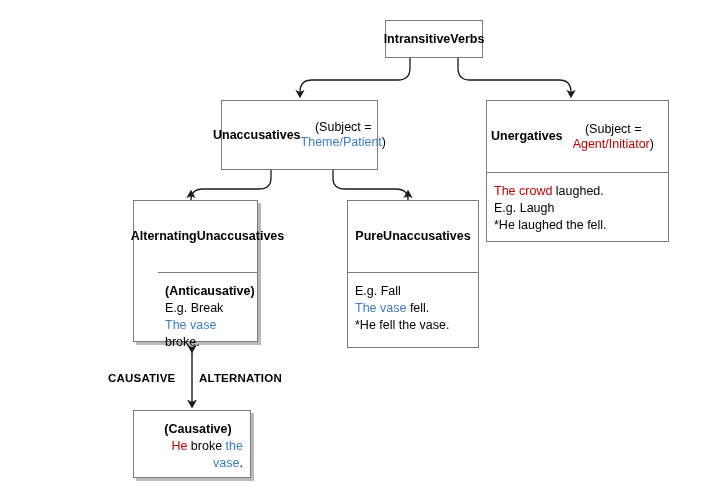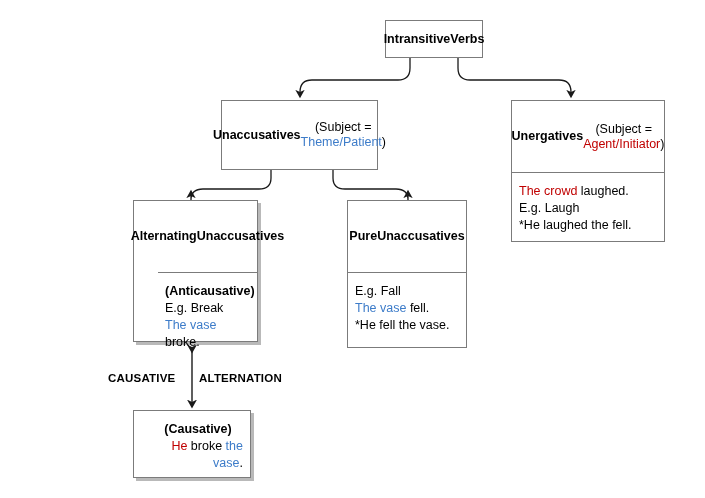--- a/index.html
+++ b/index.html
@@ -84,23 +84,23 @@
     font-weight: bold;
     letter-spacing: 0.2px;
     color: #000000;
     white-space: nowrap;
     z-index: 3;
   }
 
   
   #node-root      { left: 385px; top: 20px;  width: 98px;  height: 38px; }
   #node-unacc     { left: 221px; top: 100px; width: 157px; height: 70px; }
-  #node-unerg     { left: 511px; top: 100px; width: 154px; height: 142px; }
+  #node-unerg     { left: 486px; top: 100px; width: 183px; height: 142px; }
   #node-alt       { left: 133px; top: 200px; width: 125px; height: 142px; padding-left: 24px; }
-  #node-pure      { left: 347px; top: 200px; width: 120px; height: 148px; }
+  #node-pure      { left: 347px; top: 200px; width: 132px; height: 148px; }
   #node-caus      { left: 133px; top: 410px; width: 118px; height: 68px; padding-left: 12px; }
 
   #node-unerg .node-head { height: 72px; }
   #node-alt   .node-head { height: 72px; }
   #node-pure  .node-head { height: 72px; }
 
   #label-causative   { left: 108px; top: 372px; }
   #label-alternation { left: 199px; top: 372px; }
 </style>
 </head>

